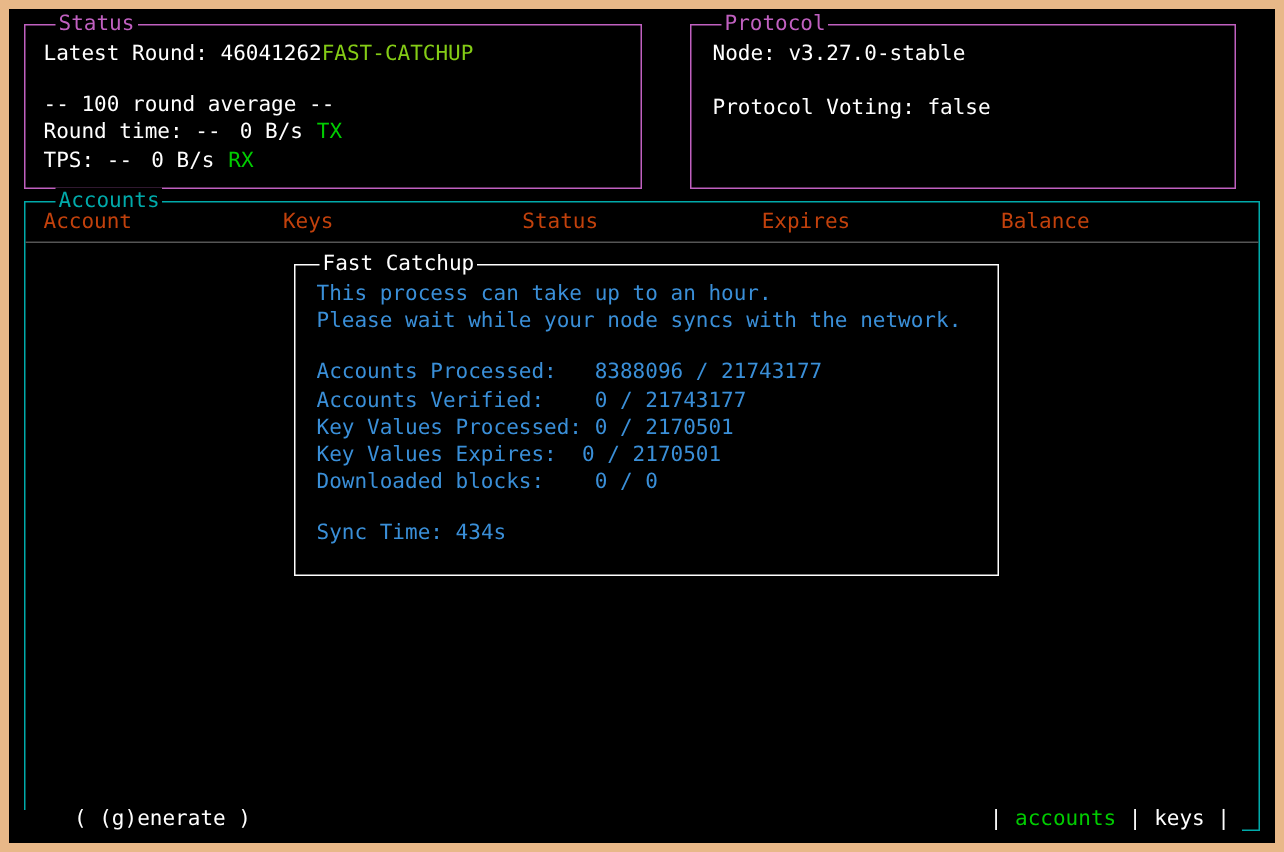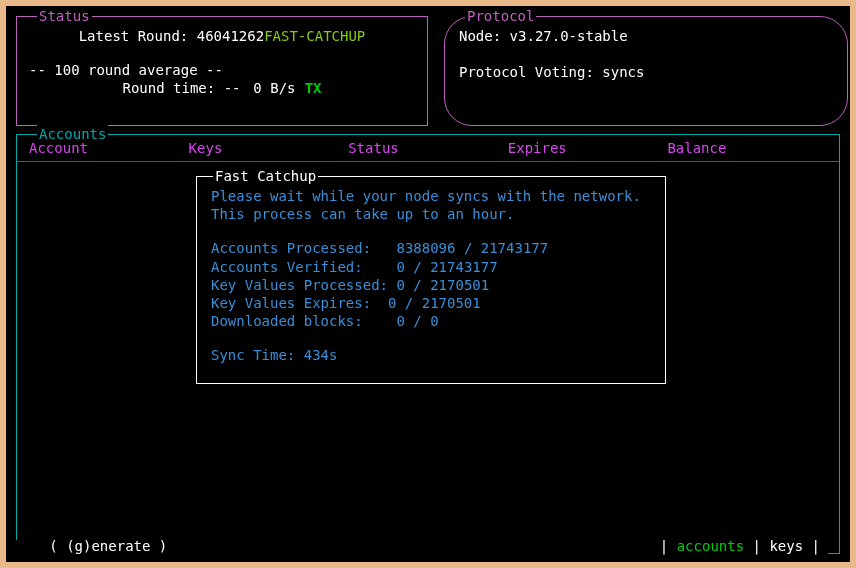--- a/index.html
+++ b/index.html
@@ -34,52 +34,51 @@
     }
     .status-panel {
       left: 10px;
       top: 10px;
       width: 412px;
       height: 110px;
       border-color: #c060c0;
     }
     .status-panel .panel-title { color: #c060c0; }
     .protocol-panel {
-      left: 438px;
+      left: 454px;
       top: 10px;
-      width: 404px;
+      width: 364px;
       height: 110px;
       border-color: #c060c0;
-      border-radius: 28px;
     }
     .protocol-panel .panel-title { color: #c060c0; }
     .accounts-panel {
       left: 10px;
       top: 128px;
       width: 824px;
       height: 420px;
       border-color: #00aaaa;
     }
     .accounts-panel .panel-title { color: #00aaaa; }
     .panel-content {
       padding: 10px 12px;
       color: #fff;
     }
     .row { display: flex; }
     .yellow { color: #84cc16; }
     .green { color: #00cc00; }
-    .flex-spread { justify-content: center; }
+    .flex-spread { justify-content: flex-start; }
     .status-right { text-align: right; }
     .val-col { display: inline-block; width: 55px; text-align: right; }
-    .tx-rx { display: inline-block; width: 22px; margin-left: 4px; font-weight: bold; }
+    .tx-rx { display: inline-block; width: 22px; margin-left: 4px; }
     .table-header {
       display: flex;
       padding: 4px 12px 4px 12px;
       border-bottom: 1px solid #555;
-      color: #d946ef;
+      color: #c2410c;
     }
     .col-account { width: 160px; }
     .col-keys { width: 160px; }
     .col-status { width: 160px; }
     .col-expires { width: 160px; }
     .col-balance { width: 160px; }
     .catchup-modal {
       position: absolute;
       left: 190px;
       top: 170px;
@@ -131,47 +130,51 @@
       <div class="row flex-spread">
         <span><span>Latest Round:</span> <span>46041262</span></span>
         <span class="yellow">FAST-CATCHUP</span>
       </div>
       <div style="height:16px;"></div>
       <div>-- 100 round average --</div>
       <div class="row flex-spread">
         <span><span>Round time:</span> <span>--</span></span>
         <span class="status-right"><span class="val-col">0 B/s</span><span class="tx-rx green">TX</span></span>
       </div>
+      <div class="row flex-spread">
+        <span><span>TPS:</span> <span>--</span></span>
+        <span class="status-right"><span class="val-col">0 B/s</span><span class="tx-rx green">RX</span></span>
+      </div>
     </div>
   </div>
 
   <div class="panel protocol-panel">
     <span class="panel-title">Protocol</span>
     <div class="protocol-content">
       <div><span>Node:</span> <span>v3.27.0-stable</span></div>
-      <div><span>Protocol Voting:</span> <span>syncs</span></div>
+      <div><span>Protocol Voting:</span> <span>false</span></div>
     </div>
   </div>
 
   <div class="panel accounts-panel">
     <span class="panel-title">Accounts</span>
     <div class="table-header">
       <span class="col-account">Account</span>
       <span class="col-keys">Keys</span>
       <span class="col-status">Status</span>
       <span class="col-expires">Expires</span>
       <span class="col-balance">Balance</span>
     </div>
   </div>
 
   <div class="catchup-modal">
     <span class="panel-title">Fast Catchup</span>
     <div class="catchup-content">
+      <div class="catchup-line">This process can take up to an hour.</div>
       <div class="catchup-line">Please wait while your node syncs with the network.</div>
-      <div class="catchup-line">This process can take up to an hour.</div>
       <div style="height:16px;"></div>
       <div class="catchup-line"><span>Accounts Processed:  </span> <span>8388096 / 21743177</span></div>
       <div class="catchup-line"><span>Accounts Verified:   </span> <span>0 / 21743177</span></div>
       <div class="catchup-line"><span>Key Values Processed:</span> <span>0 / 2170501</span></div>
       <div class="catchup-line"><span>Key Values Expires: </span> <span>0 / 2170501</span></div>
       <div class="catchup-line"><span>Downloaded blocks:   </span> <span>0 / 0</span></div>
       <div style="height:16px;"></div>
       <div class="catchup-line"><span>Sync Time:</span> <span>434s</span></div>
     </div>
   </div>

